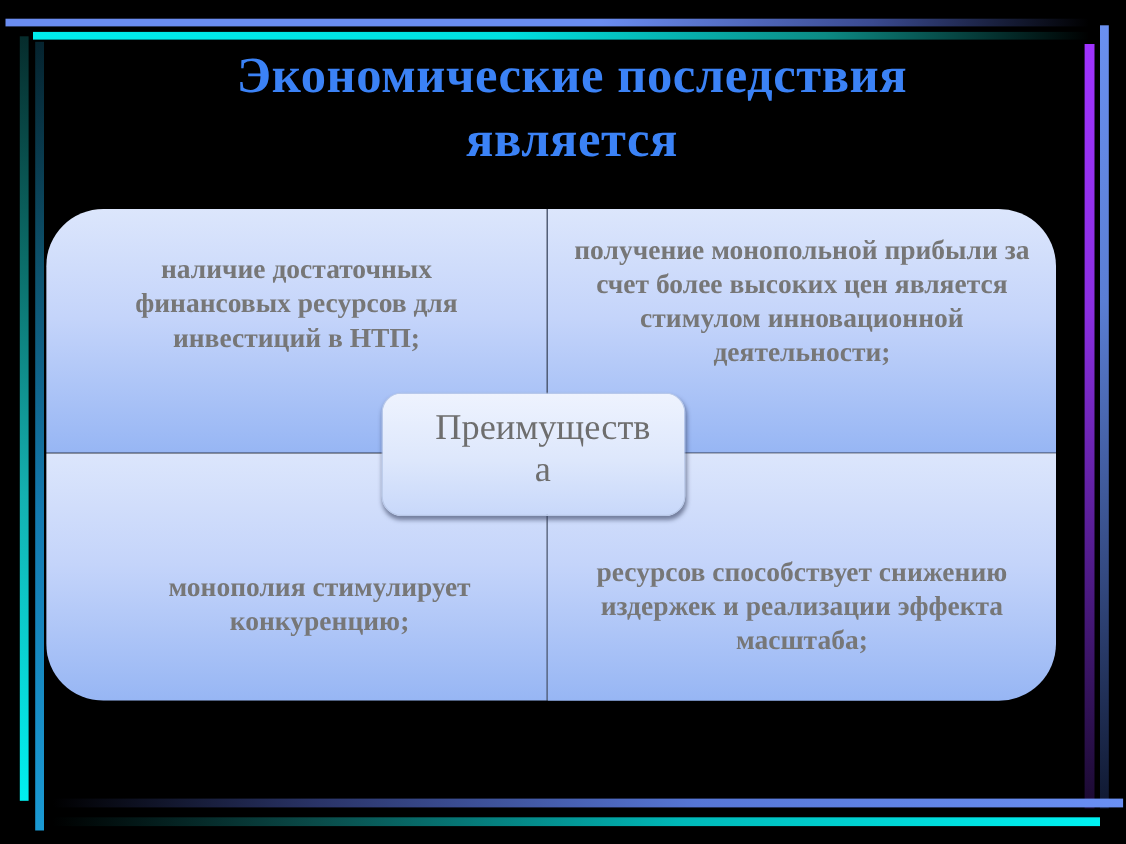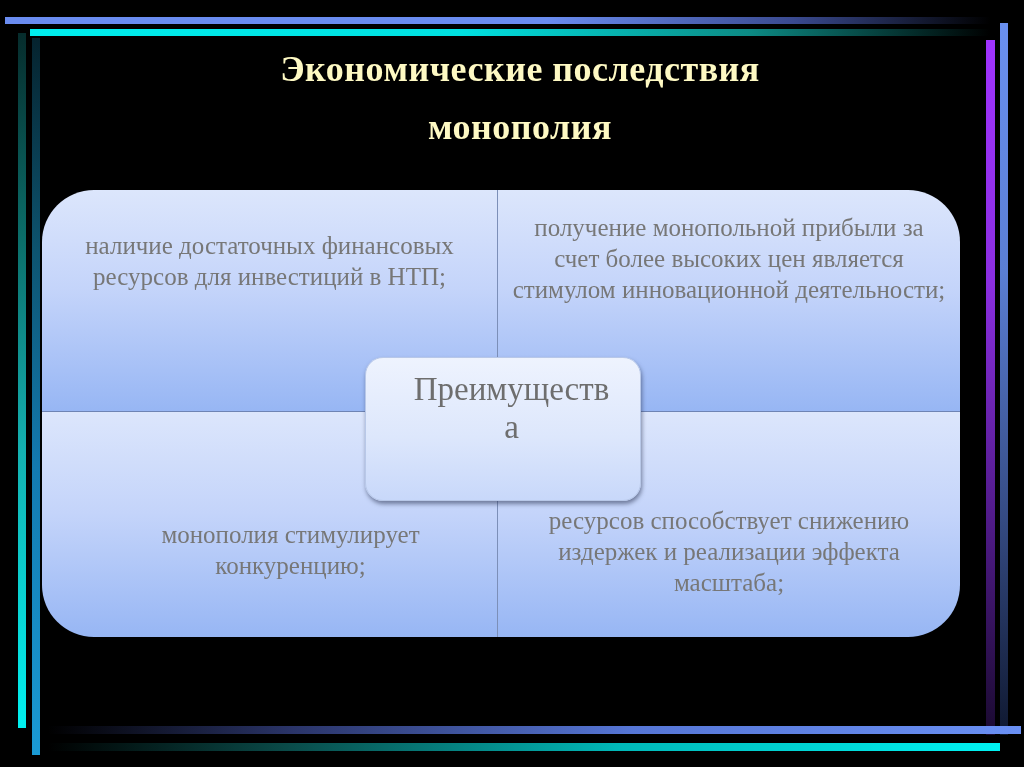--- a/index.html
+++ b/index.html
@@ -51,32 +51,32 @@
   #bar-bottom-2 {
     left: 48px; top: 743px; width: 952px; height: 8px;
     background: linear-gradient(to right, rgba(0,0,0,0) 0%, #0a4a48 25%, #00b8b8 60%, #00f2f2 100%);
   }
 
   
   #title {
     position: absolute;
     left: 150px; top: 40px; width: 740px;
     text-align: center;
-    color: #fef9c3;
+    color: #3b82f6;
     font-weight: bold;
-    font-size: 36px;
+    font-size: 46px;
     line-height: 58px;
     letter-spacing: 0.5px;
   }
 
   
   #panel-grid {
     position: absolute;
     left: 42px; top: 190px;
-    width: 918px; height: 447px;
+    width: 918px; height: 447px; font-weight: bold;
   }
   .quad {
     position: absolute;
     box-sizing: border-box;
     background: linear-gradient(to bottom, #dce6fc 0%, #c4d4fa 45%, #97b6f4 100%);
     display: flex;
     align-items: center;
     justify-content: center;
     text-align: center;
     color: #777777;
@@ -112,22 +112,22 @@
     align-items: flex-start;
     padding-top: 93px;
   }
   .quad-text { width: 380px; }
   #quad-tr .quad-text { width: 440px; }
   #quad-br .quad-text { width: 440px; }
 
   
   #center-box {
     position: absolute;
-    left: 365px; top: 357px;
-    width: 276px; height: 144px;
+    left: 347px; top: 357px;
+    width: 276px; height: 112px;
     box-sizing: border-box;
     border-radius: 18px;
     background: linear-gradient(to bottom, #eef3fe 0%, #dde7fc 55%, #c8d8fa 100%);
     border: 1px solid #b8c8e8;
     box-shadow: 1px 3px 4px rgba(40,50,80,0.55);
     text-align: center;
     color: #6e6e6e;
     font-size: 33px;
     line-height: 38px;
     padding: 12px 10px 0 27px;
@@ -141,21 +141,21 @@
 <div class="bar" id="bar-top-2"></div>
 <div class="bar" id="bar-left-1"></div>
 <div class="bar" id="bar-left-2"></div>
 <div class="bar" id="bar-right-1"></div>
 <div class="bar" id="bar-right-2"></div>
 <div class="bar" id="bar-bottom-1"></div>
 <div class="bar" id="bar-bottom-2"></div>
 
 <div id="title">
   <div>Экономические последствия</div>
-  <div>монополия</div>
+  <div>является</div>
 </div>
 
 <div id="panel-grid">
   <div class="quad" id="quad-tl">
     <div class="quad-text">наличие достаточных финансовых ресурсов для инвестиций в НТП;</div>
   </div>
   <div class="quad" id="quad-tr">
     <div class="quad-text">получение монопольной прибыли за счет более высоких цен является стимулом инновационной деятельности;</div>
   </div>
   <div class="quad" id="quad-bl">

